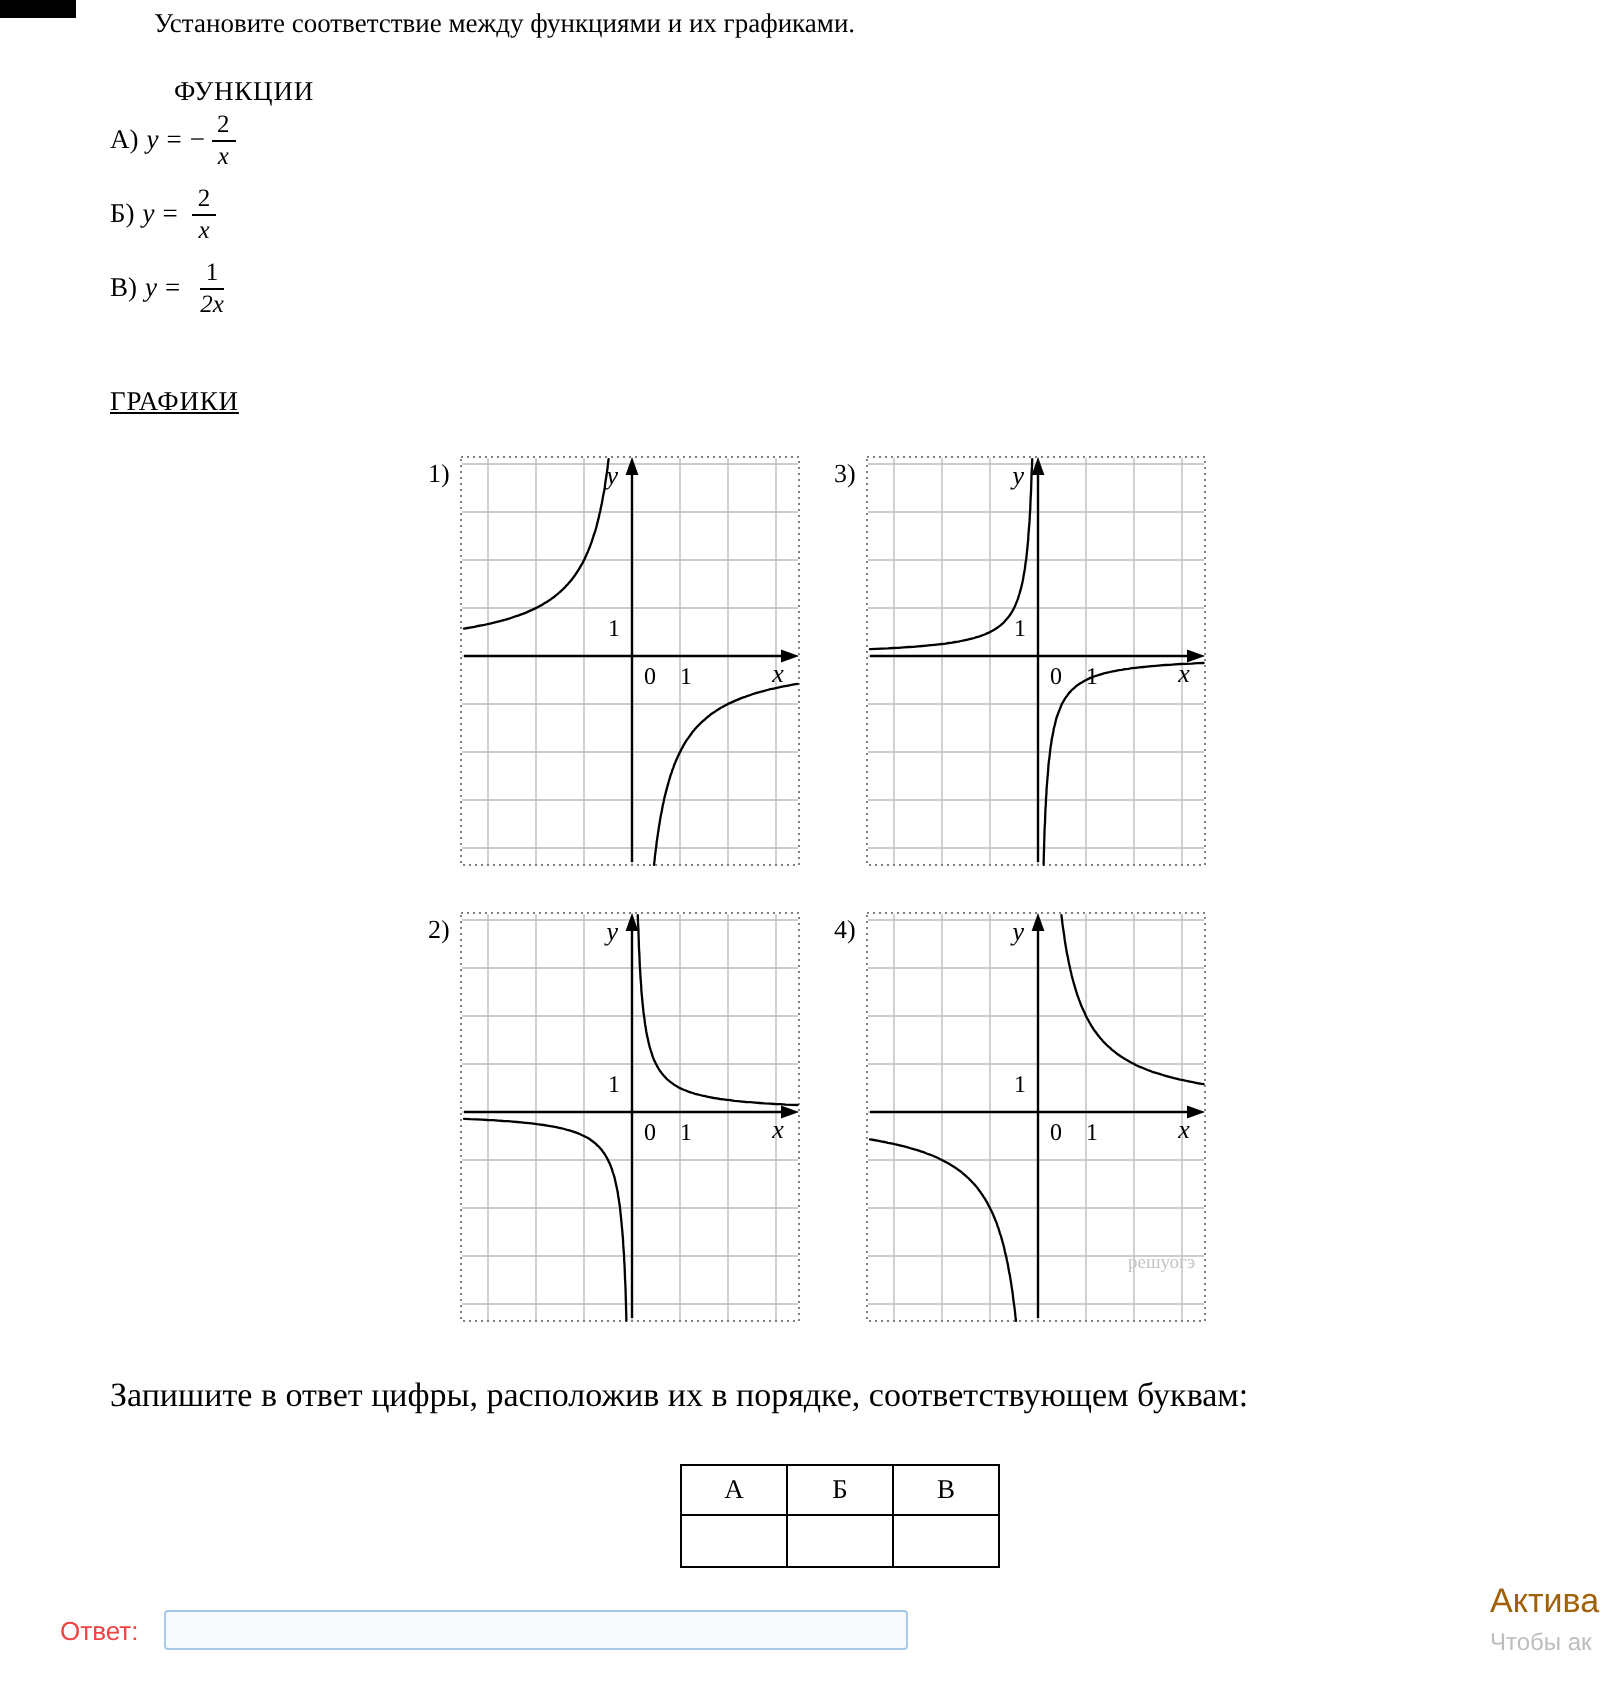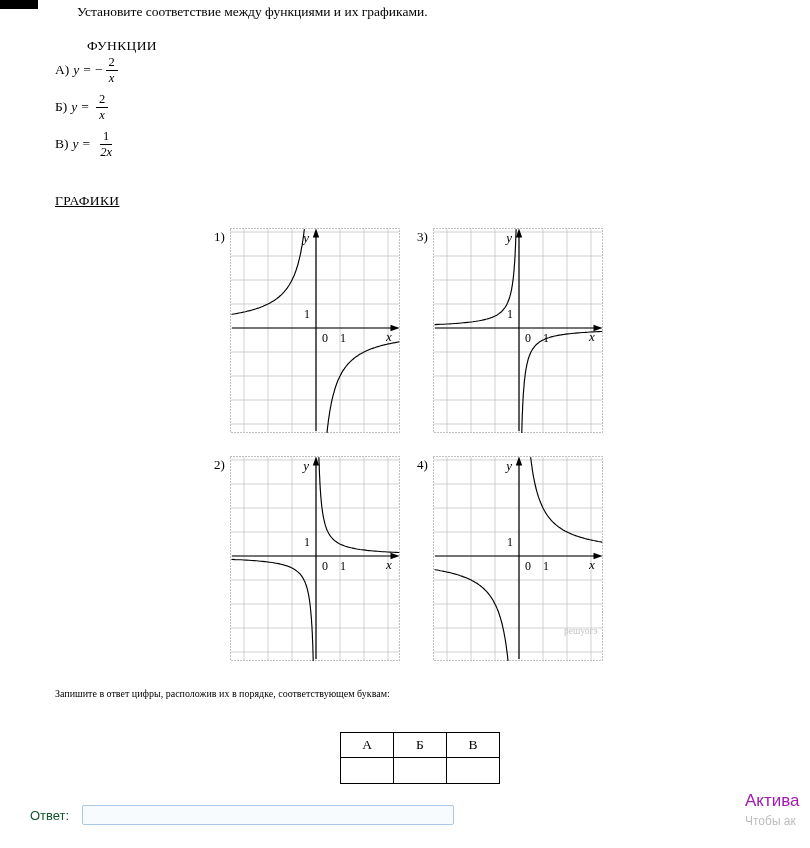--- a/index.html
+++ b/index.html
@@ -26,36 +26,36 @@
   .frac { display: inline-flex; flex-direction: column; align-items: center; vertical-align: middle; margin-left: 2px; font-size: 12.5px; }
   .frac .num { padding: 0 3px; border-bottom: 1px solid #000; line-height: 1.15; }
   .frac .den { padding: 0 3px; line-height: 1.15; font-style: italic; }
 
   #graphs { position: absolute; left: 212px; top: 228px; display: grid;
             grid-template-columns: 188px 188px; column-gap: 15px; row-gap: 23px; }
   .graph-cell { position: relative; width: 188px; height: 205px; }
   .graph-label { position: absolute; left: 2px; top: 1px; font-size: 13px; }
   .graph-svg { position: absolute; left: 18px; top: 0; width: 170px; height: 205px; }
 
-  .instruction { position: absolute; left: 55px; top: 688px; font-size: 10px; }
+  .instruction { position: absolute; left: 55px; top: 688px; font-size: 17px; }
 
   table.answer { position: absolute; left: 340px; top: 732px; border-collapse: collapse; }
   table.answer th, table.answer td { border: 1px solid #000; width: 53px; text-align: center;
     font-weight: normal; font-size: 13.5px; font-family: "Liberation Serif", serif; }
   table.answer th { height: 25px; }
   table.answer td { height: 26px; }
 
   .answer-label { position: absolute; left: 30px; top: 808px; font-family: "Liberation Sans", sans-serif;
-    font-size: 13px; color: #14532d; }
+    font-size: 13px; color: #ef4444; }
   .answer-input { position: absolute; left: 82px; top: 805px; width: 372px; height: 20px;
     border: 1px solid #a9c9e8; border-radius: 2px; background: #f7fbfe; outline: none;
     padding: 0 4px; font-size: 13px; font-family: "Liberation Sans", sans-serif; }
 
   .wm1 { position: absolute; left: 745px; top: 791px; font-family: "Liberation Sans", sans-serif;
-    font-size: 17px; color: #a21caf; white-space: nowrap; }
+    font-size: 17px; color: #a16207; white-space: nowrap; }
   .wm2 { position: absolute; left: 745px; top: 814px; font-family: "Liberation Sans", sans-serif;
     font-size: 12px; color: #bdbdbd; white-space: nowrap; }
 </style>
 </head>
 <body>
 
 <div class="corner-mark"></div>
 
 <div class="title">Установите соответствие между функциями и их графиками.</div>
 

